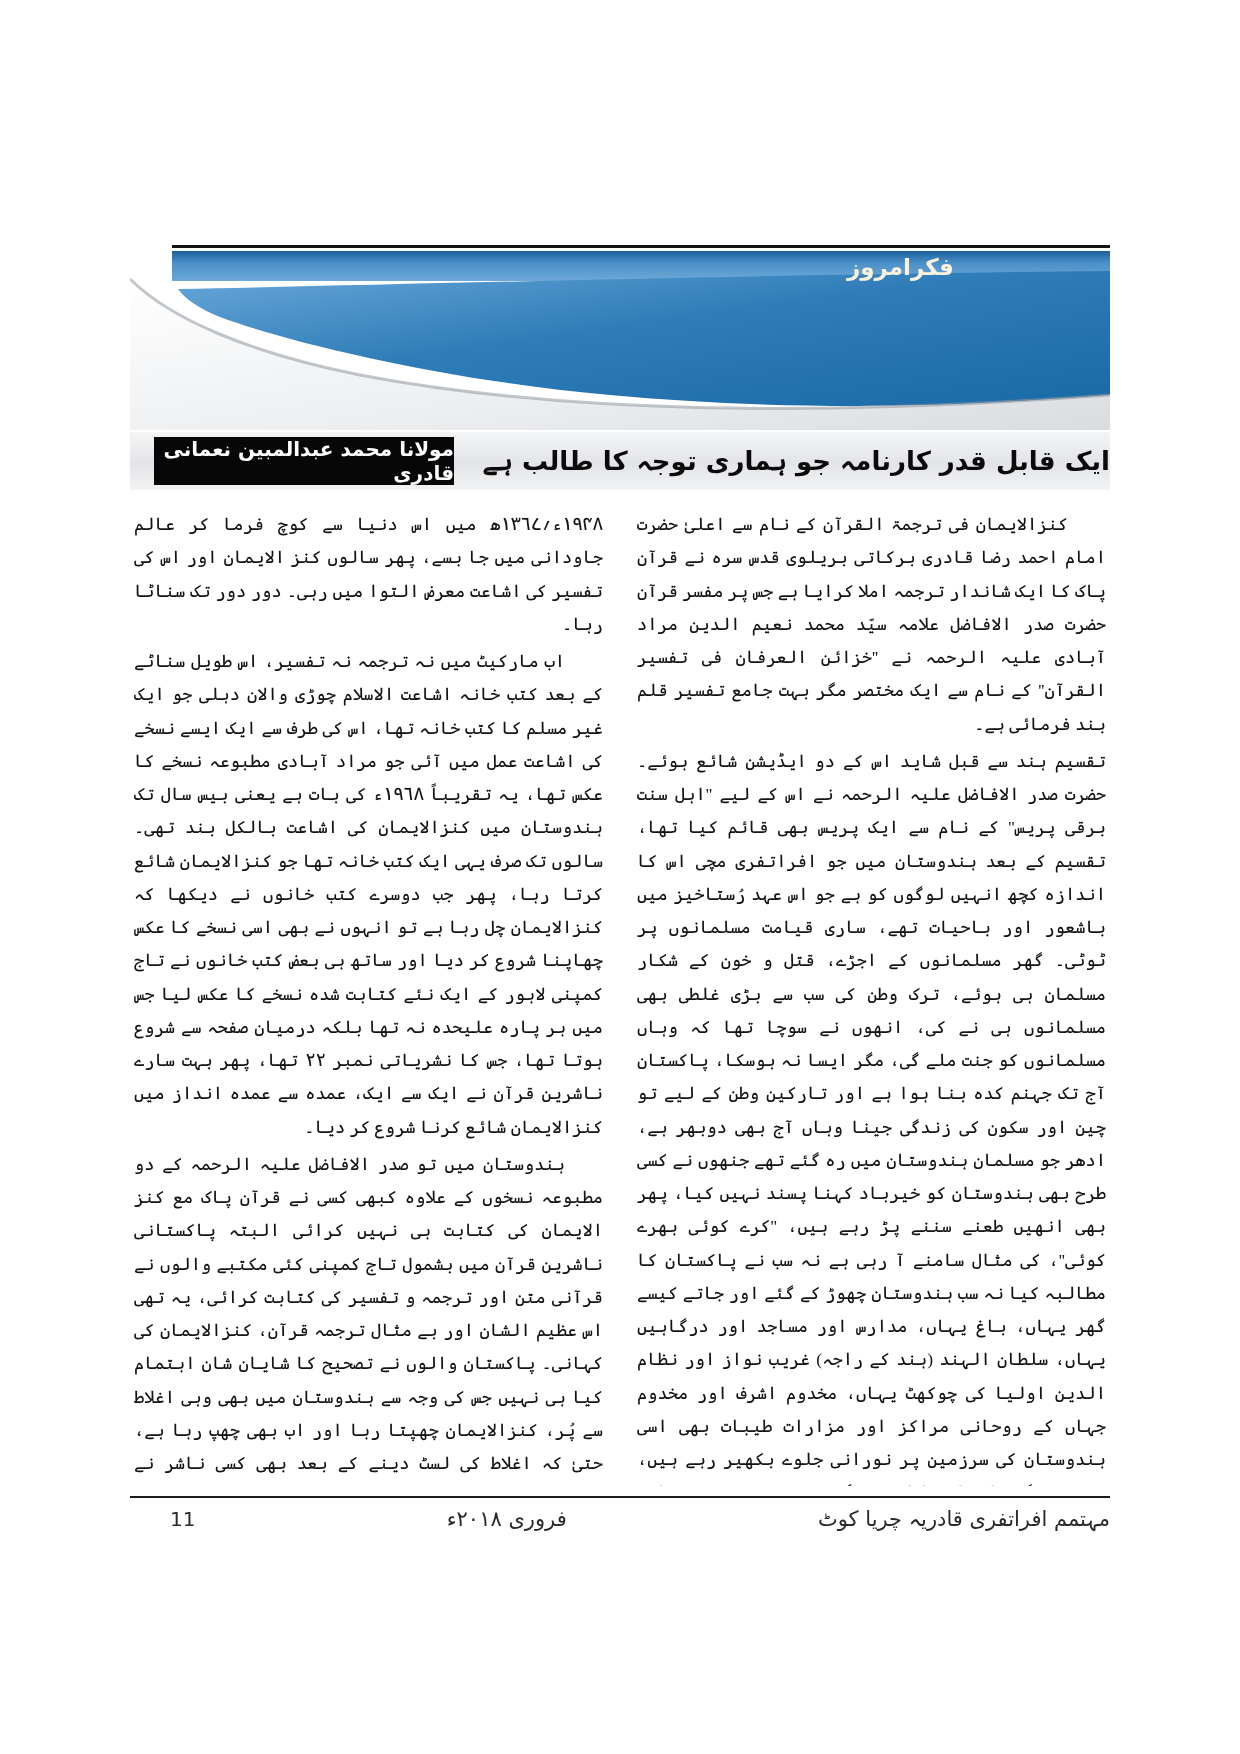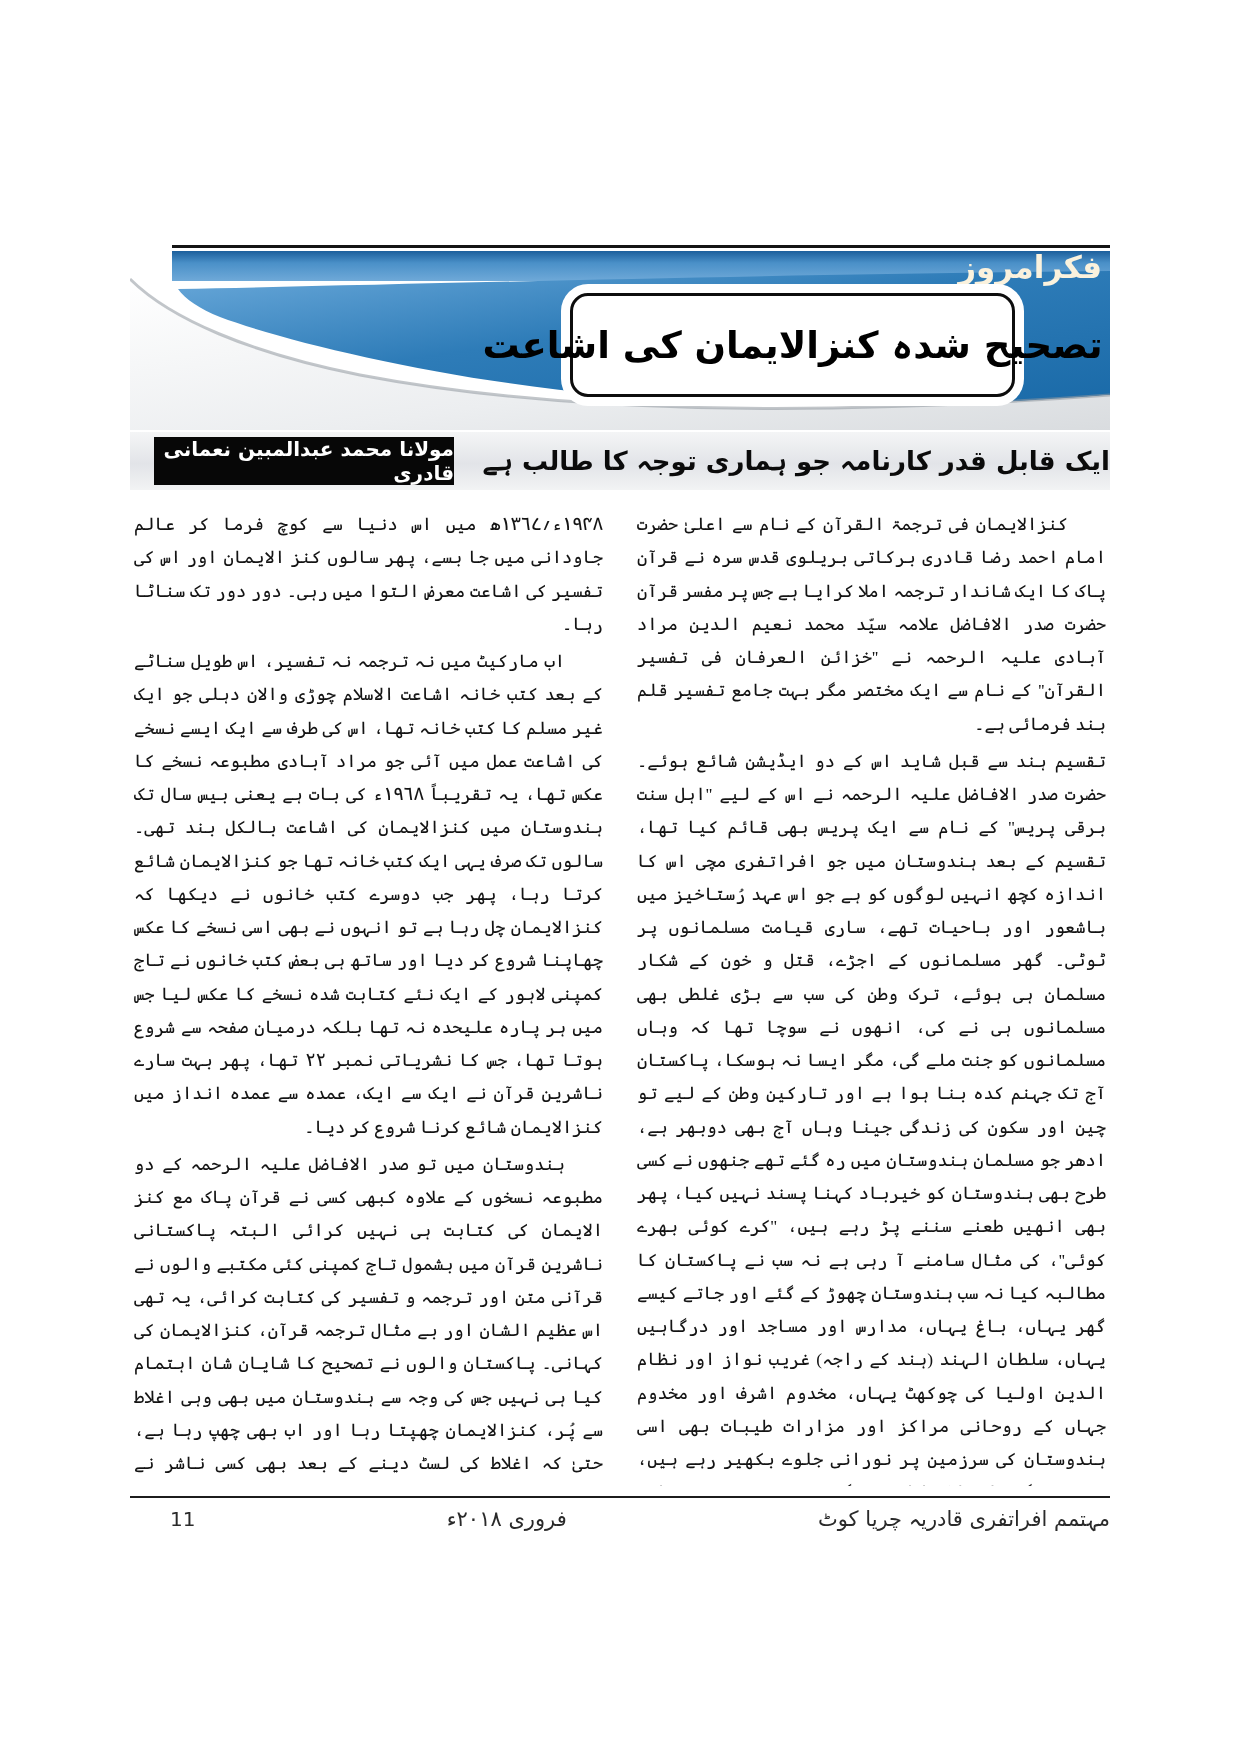--- a/index.html
+++ b/index.html
@@ -6,22 +6,22 @@
   html,body { width:1240px; height:1754px; background:#ffffff; }
   body { font-family:"DejaVu Sans", sans-serif; color:#1a1a1a; position:relative; }
 
   .sheet { position:absolute; left:130px; top:245px; width:980px; direction:rtl; }
 
   
   .banner { position:relative; width:980px; height:185px; }
   .banner-rule { position:absolute; top:0; left:42px; right:0; height:3px; background:#141414; }
   .banner-art { position:absolute; inset:0; width:100%; height:100%; }
   .masthead { position:absolute; top:7px; right:8px; width:255px; height:30px;
-              line-height:30px; text-align:right; color:#fbf2dd; font-weight:bold;
-              font-size:31px; letter-spacing:1px; }
+              line-height:30px; text-align:left; color:#fbf2dd; font-weight:bold;
+              font-size:23px; letter-spacing:1px; }
   .title-frame { position:absolute; top:48px; right:95px; width:445px; height:104px;
                  background:#ffffff; border:3px solid #0d0d0d; border-radius:18px;
                  box-shadow:0 0 0 9px #ffffff; display:flex; align-items:center; justify-content:center; }
   .title { font-size:37px; font-weight:bold; color:#000; white-space:nowrap; }
 
   
   .byline { display:flex; direction:ltr; align-items:center; height:58px; margin-top:2px;
             background:linear-gradient(180deg,#f4f5f6 0%, #e2e4e8 55%, #f2f3f4 100%); }
   .author-box { width:300px; height:48px; margin-left:24px; background:#070707; color:#ffffff;
                 font-size:20px; font-weight:bold; display:flex; align-items:center;
@@ -66,23 +66,20 @@
           <stop offset="1" stop-color="#d9dcdf"></stop>
         </linearGradient>
       </defs>
       <rect x="42" y="6" width="938" height="30" fill="url(#gTop)"></rect>
       <path d="M48,44 C260,40 600,30 980,26 L980,150 C820,164 640,165 480,150
                C320,136 160,98 90,72 C70,64 55,54 48,44 Z" fill="url(#gMain)"></path>
       <path d="M0,34 C40,74 120,108 230,130 C430,168 680,172 980,150 L980,185 L0,185 Z" fill="url(#gSwoosh)"></path>
       <path d="M0,34 C40,74 120,108 230,130 C430,168 680,172 980,150" fill="none" stroke="#8f979e" stroke-width="3" opacity="0.55"></path>
     </svg>
     <div class="masthead">فکرامروز</div>
-    <div class="title-frame">
-      <h1 class="title">تصحیح شدہ کنزالایمان کی اشاعت</h1>
-    </div>
   </div>
 
   <div class="byline">
     <div class="author-box">مولانا محمد عبدالمبین نعمانی قادری</div>
     <div class="subtitle">ایک قابل قدر کارنامہ جو ہماری توجہ کا طالب ہے</div>
   </div>
 
   <div class="article">
     <div class="col">
       <p class="indent">کنزالایمان فی ترجمۃ القرآن کے نام سے اعلیٰ حضرت امام احمد رضا قادری برکاتی بریلوی قدس سرہ نے قرآن پاک کا ایک شاندار ترجمہ املا کرایا ہے جس پر مفسر قرآن حضرت صدر الافاضل علامہ سیّد محمد نعیم الدین مراد آبادی علیہ الرحمہ نے ''خزائن العرفان فی تفسیر القرآن'' کے نام سے ایک مختصر مگر بہت جامع تفسیر قلم بند فرمائی ہے۔</p>

